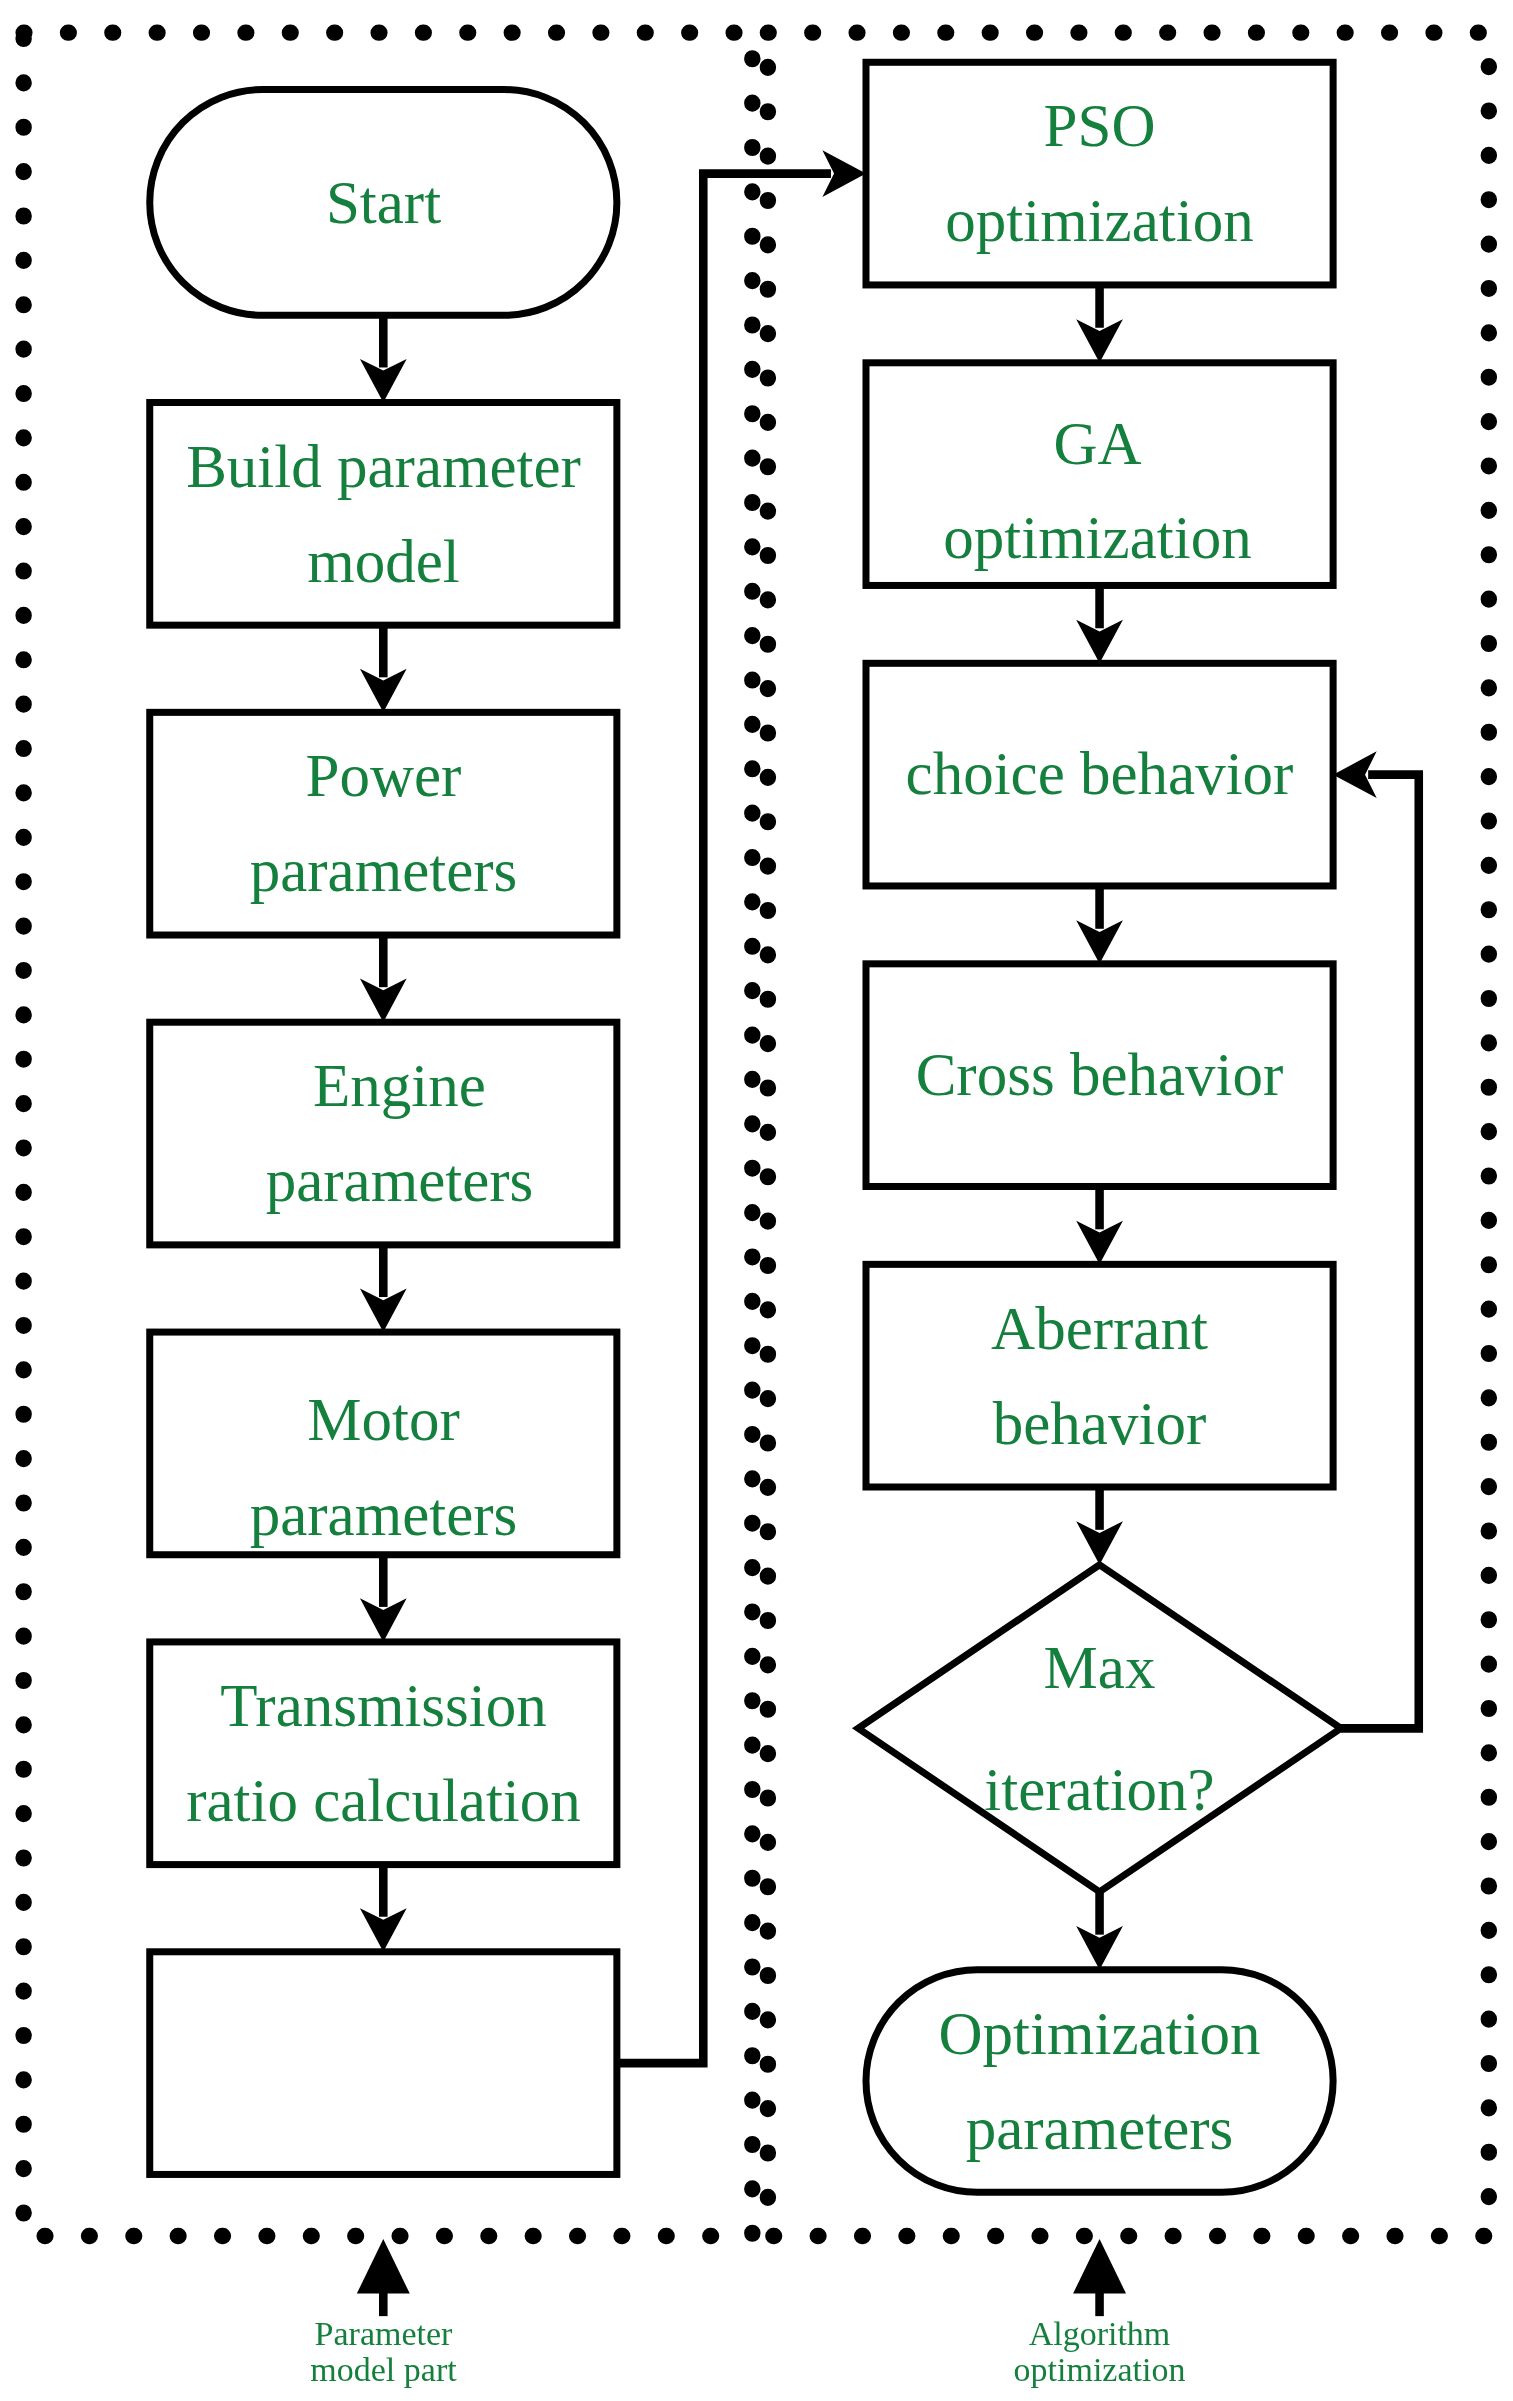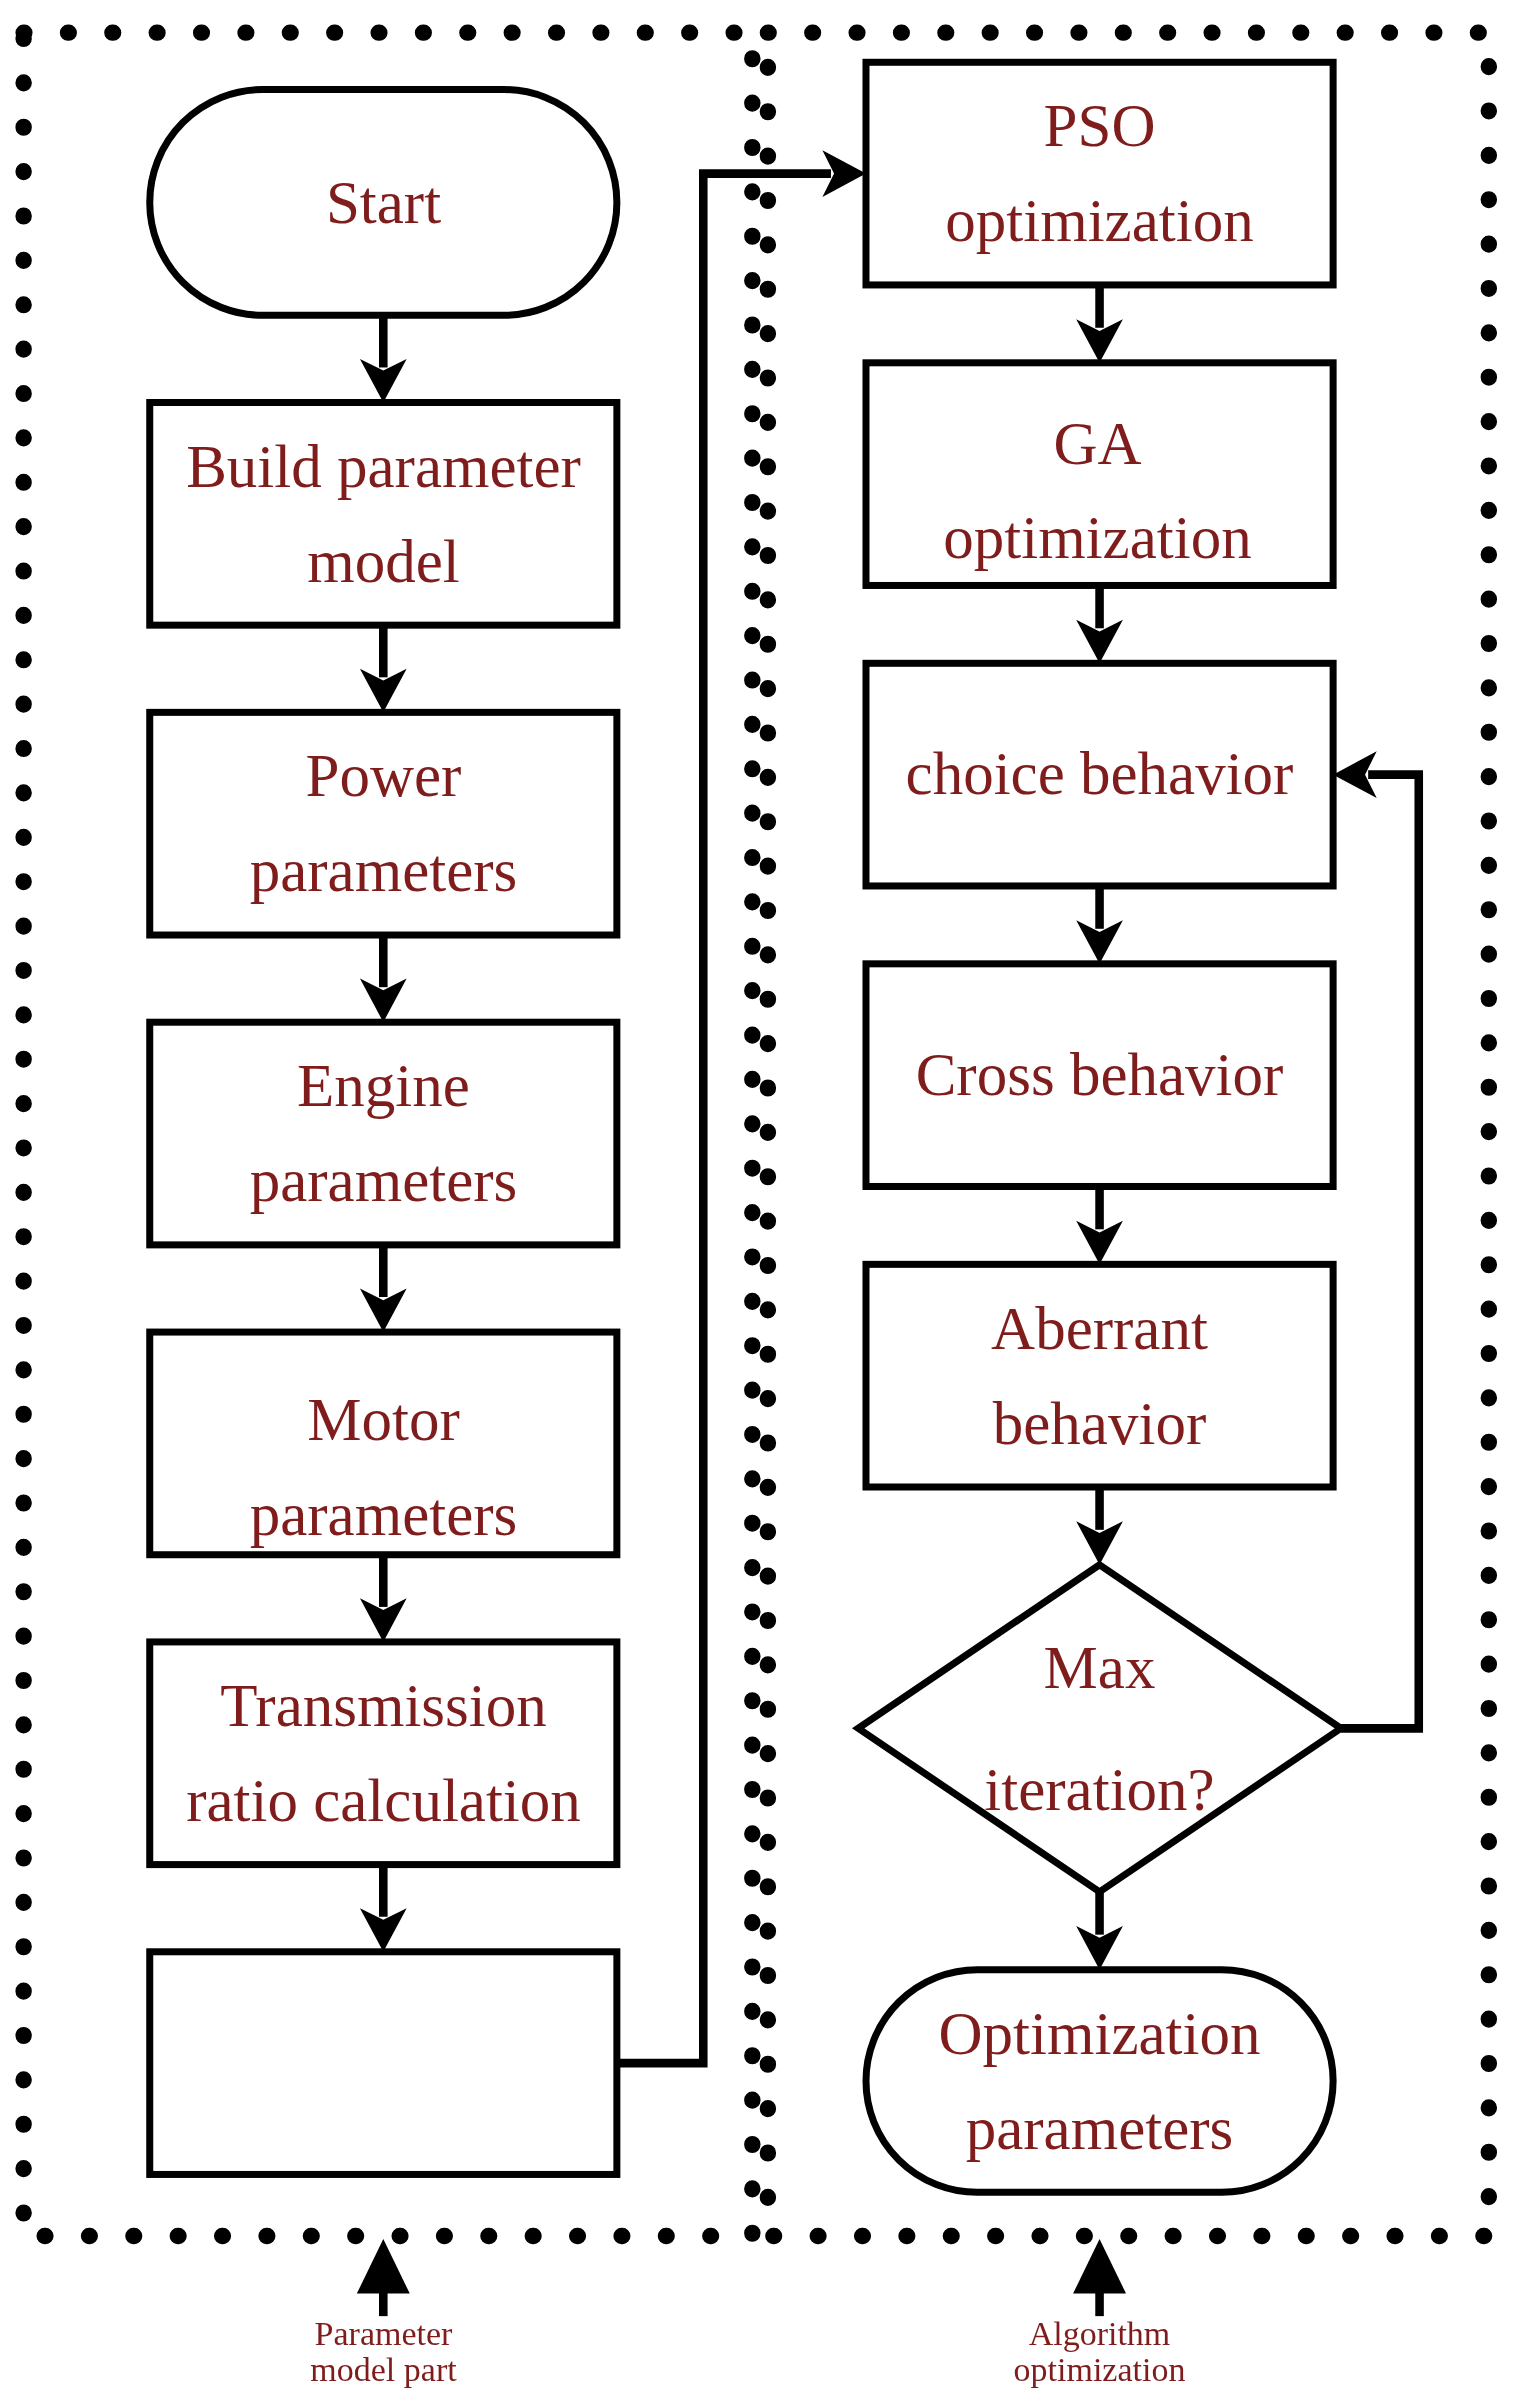--- a/index.html
+++ b/index.html
@@ -45,21 +45,21 @@
   }
   .lbl {
     position: absolute;
     display: flex;
     flex-direction: column;
     align-items: center;
     justify-content: center;
     text-align: center;
     font-size: 61px;
     line-height: 1.55;
-    color: #7f1d1d;
+    color: #15803d;
     white-space: nowrap;
   }
   .lbl.tight {
     line-height: 1.4;
   }
   .lbl.cap {
     font-size: 34px;
     line-height: 1.05;
   }
 </style>
@@ -145,21 +145,21 @@
   <div class="lbl" style="left:150px;top:403px;width:467px;height:223px;">
     <div>Build parameter</div>
     <div>model</div>
   </div>
 
   <div class="lbl" style="left:150px;top:712px;width:467px;height:223px;">
     <div>Power</div>
     <div>parameters</div>
   </div>
 
-  <div class="lbl" style="left:150px;top:1022px;width:467px;height:223px;text-align:right;">
+  <div class="lbl" style="left:166px;top:1022px;width:467px;height:223px;text-align:right;">
     <div>Engine</div>
     <div>parameters</div>
   </div>
 
   <div class="lbl" style="left:150px;top:1356px;width:467px;height:223px;">
     <div>Motor</div>
     <div>parameters</div>
   </div>
 
   <div class="lbl" style="left:150px;top:1642px;width:467px;height:223px;">

